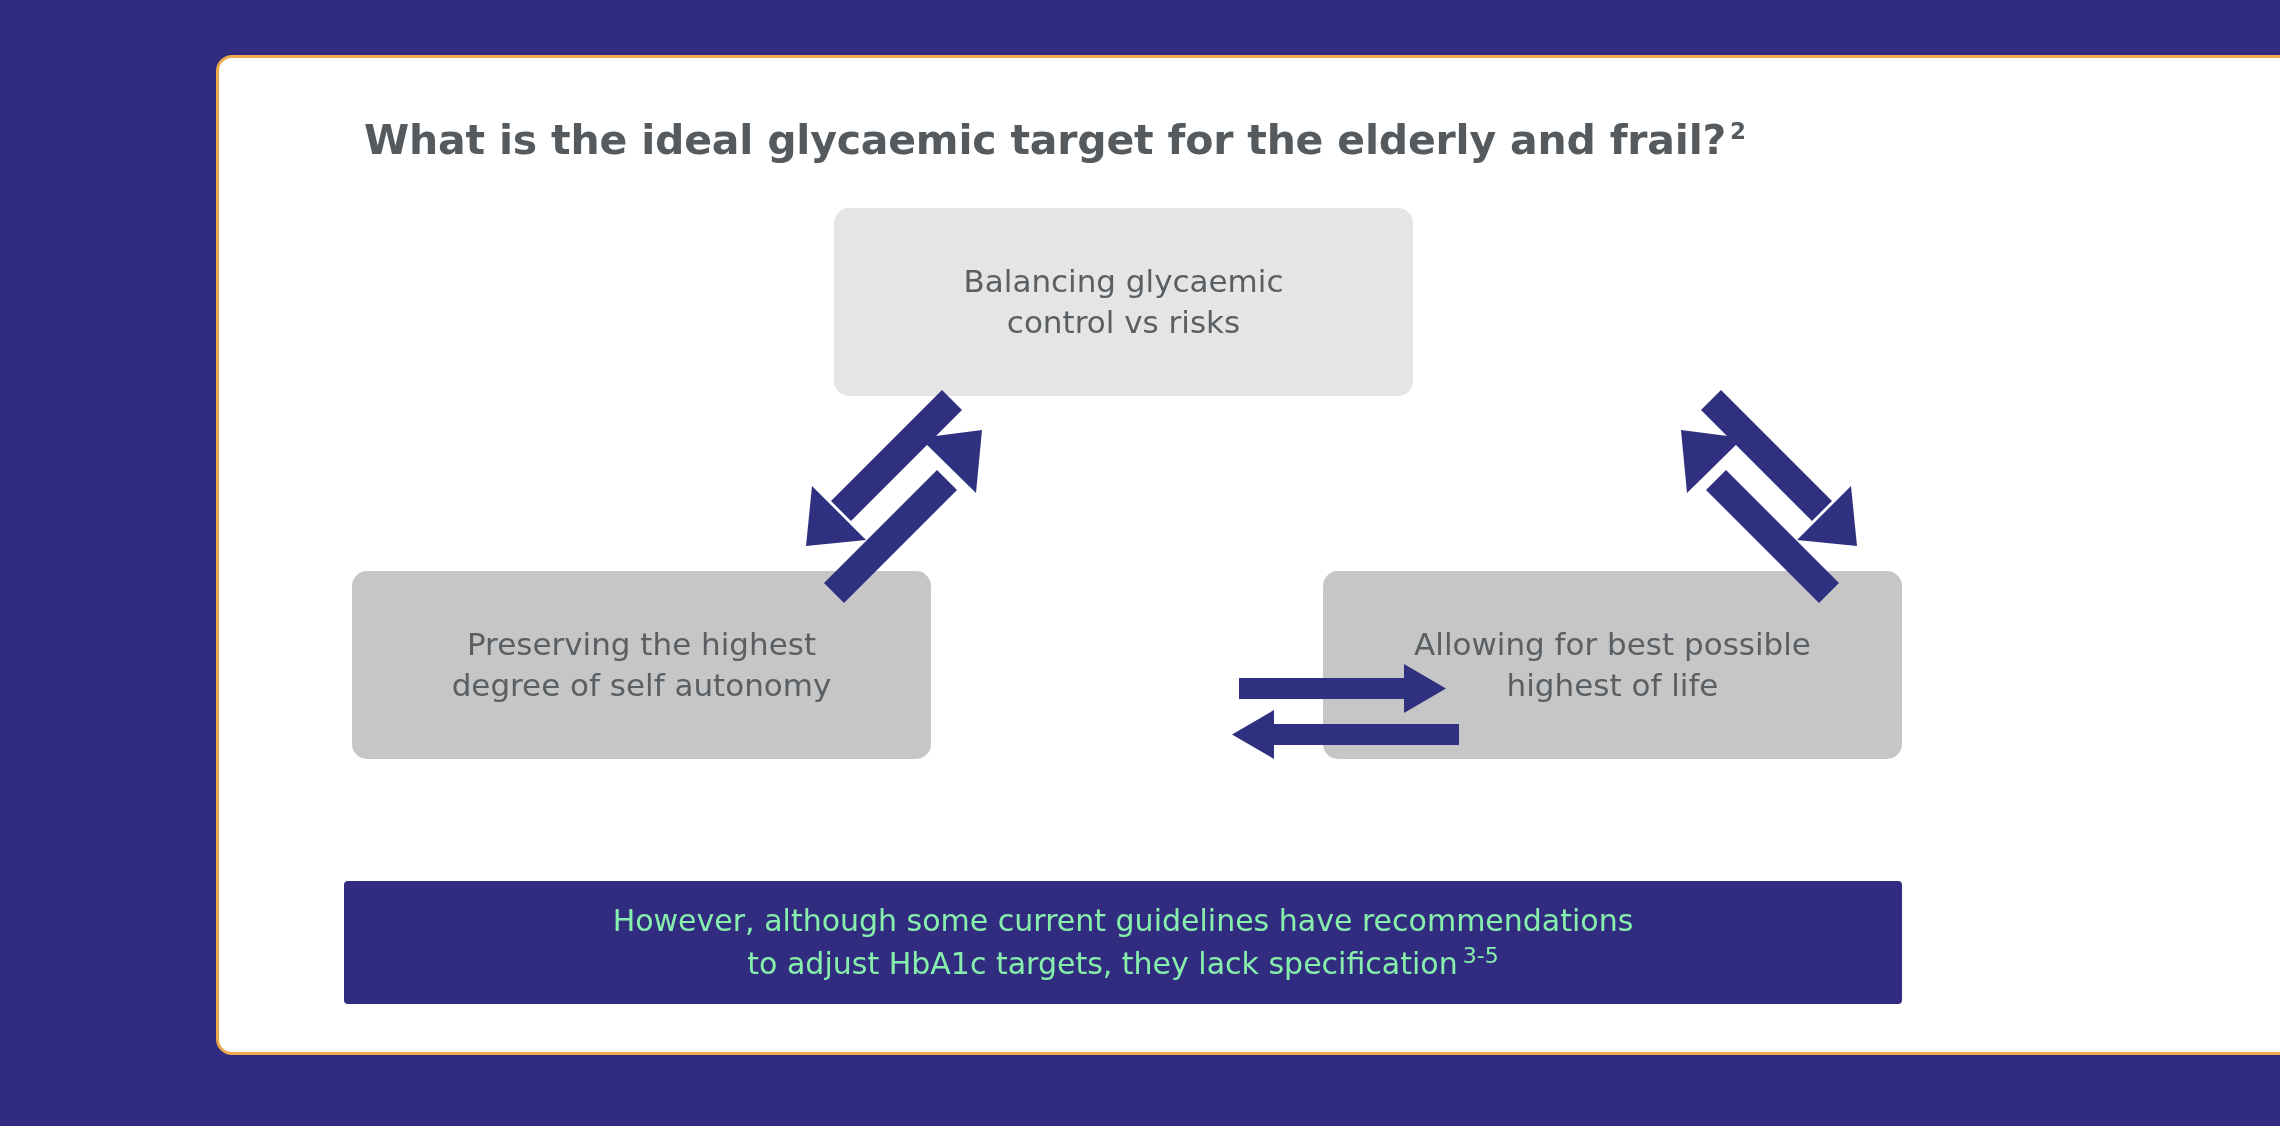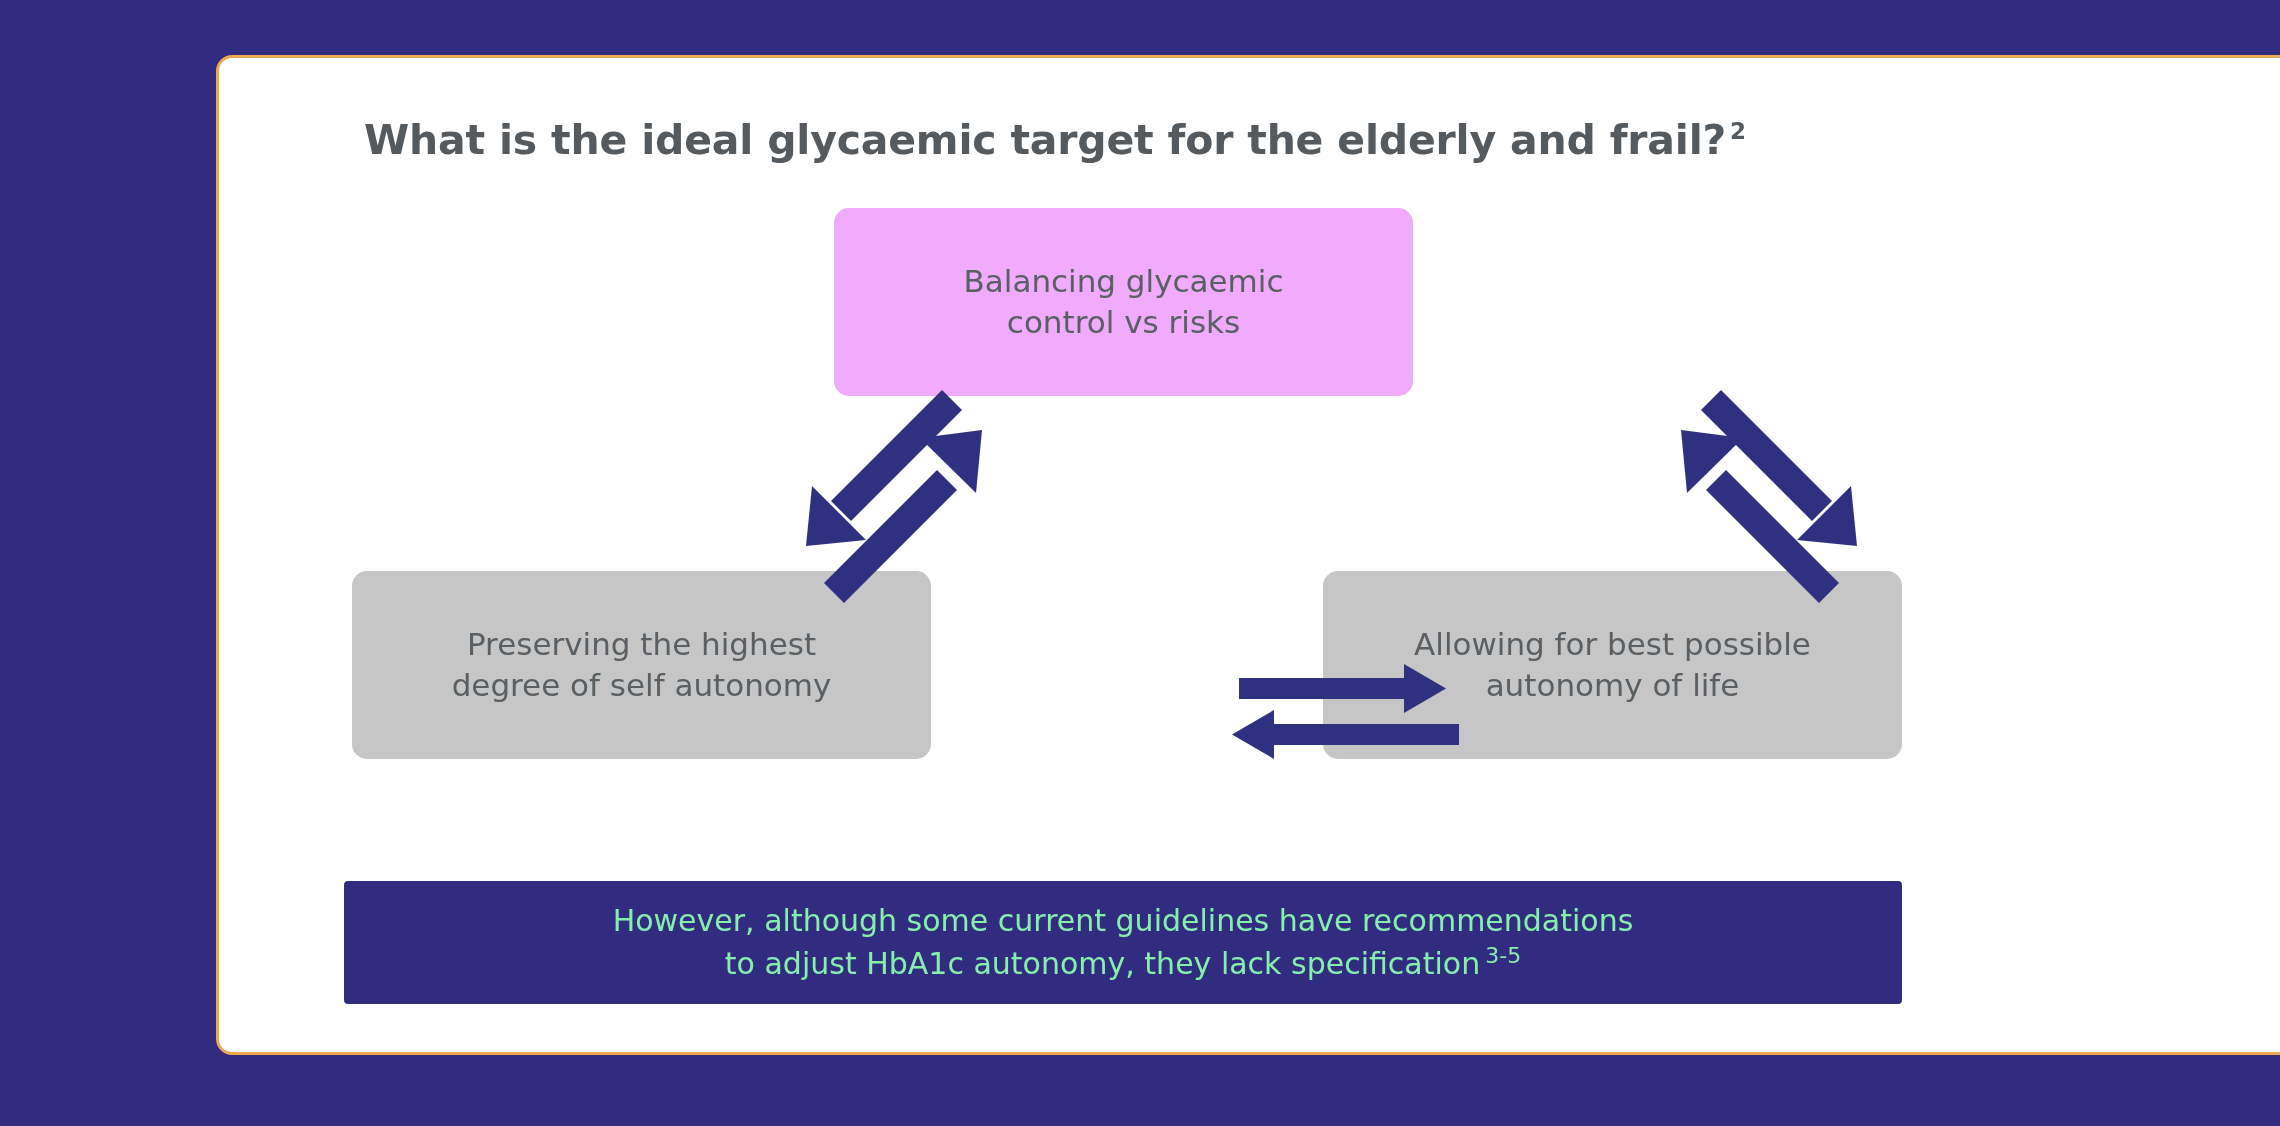--- a/index.html
+++ b/index.html
@@ -58,21 +58,21 @@
     font-size: 31px;
     line-height: 1.33;
     box-sizing: border-box;
     padding: 6px 18px;
   }
   #box-top {
     left: 615px;
     top: 150px;
     width: 579px;
     height: 188px;
-    background: #f0abfc;
+    background: #e5e5e5;
   }
   #box-left {
     left: 133px;
     top: 513px;
     width: 579px;
     height: 188px;
     background: #c6c6c6;
   }
   #box-right {
     left: 1104px;
@@ -155,21 +155,21 @@
   <div class="concept-box" id="box-left">
     <div>
       <span>Preserving the highest</span>
       <span class="line2">degree of self autonomy</span>
     </div>
   </div>
 
   <div class="concept-box" id="box-right">
     <div>
       <span>Allowing for best possible</span>
-      <span class="line2">autonomy of life</span>
+      <span class="line2">highest of life</span>
     </div>
   </div>
 
   <div class="arrow-group" id="arrows-left">
     <svg width="230" height="240" viewBox="0 0 230 240">
 
       <g fill="#2f3180">
         <polygon points="148,22 168,42 57,153 37,133"></polygon>
         <polygon points="12,178 18,118 72,172"></polygon>
       </g>
@@ -207,17 +207,17 @@
       <g fill="#2f3180">
         <rect x="50" y="66" width="195" height="21"></rect>
         <polygon points="60,52 18,76.5 60,101"></polygon>
       </g>
     </svg>
   </div>
 
   <div id="bottom-banner">
     <div>
       <span>However, although some current guidelines have recommendations</span><br>
-      <span>to adjust HbA1c autonomy, they lack specification</span><span class="sup">3-5</span>
+      <span>to adjust HbA1c targets, they lack specification</span><span class="sup">3-5</span>
     </div>
   </div>
 
 </div>
 
 </body></html>

